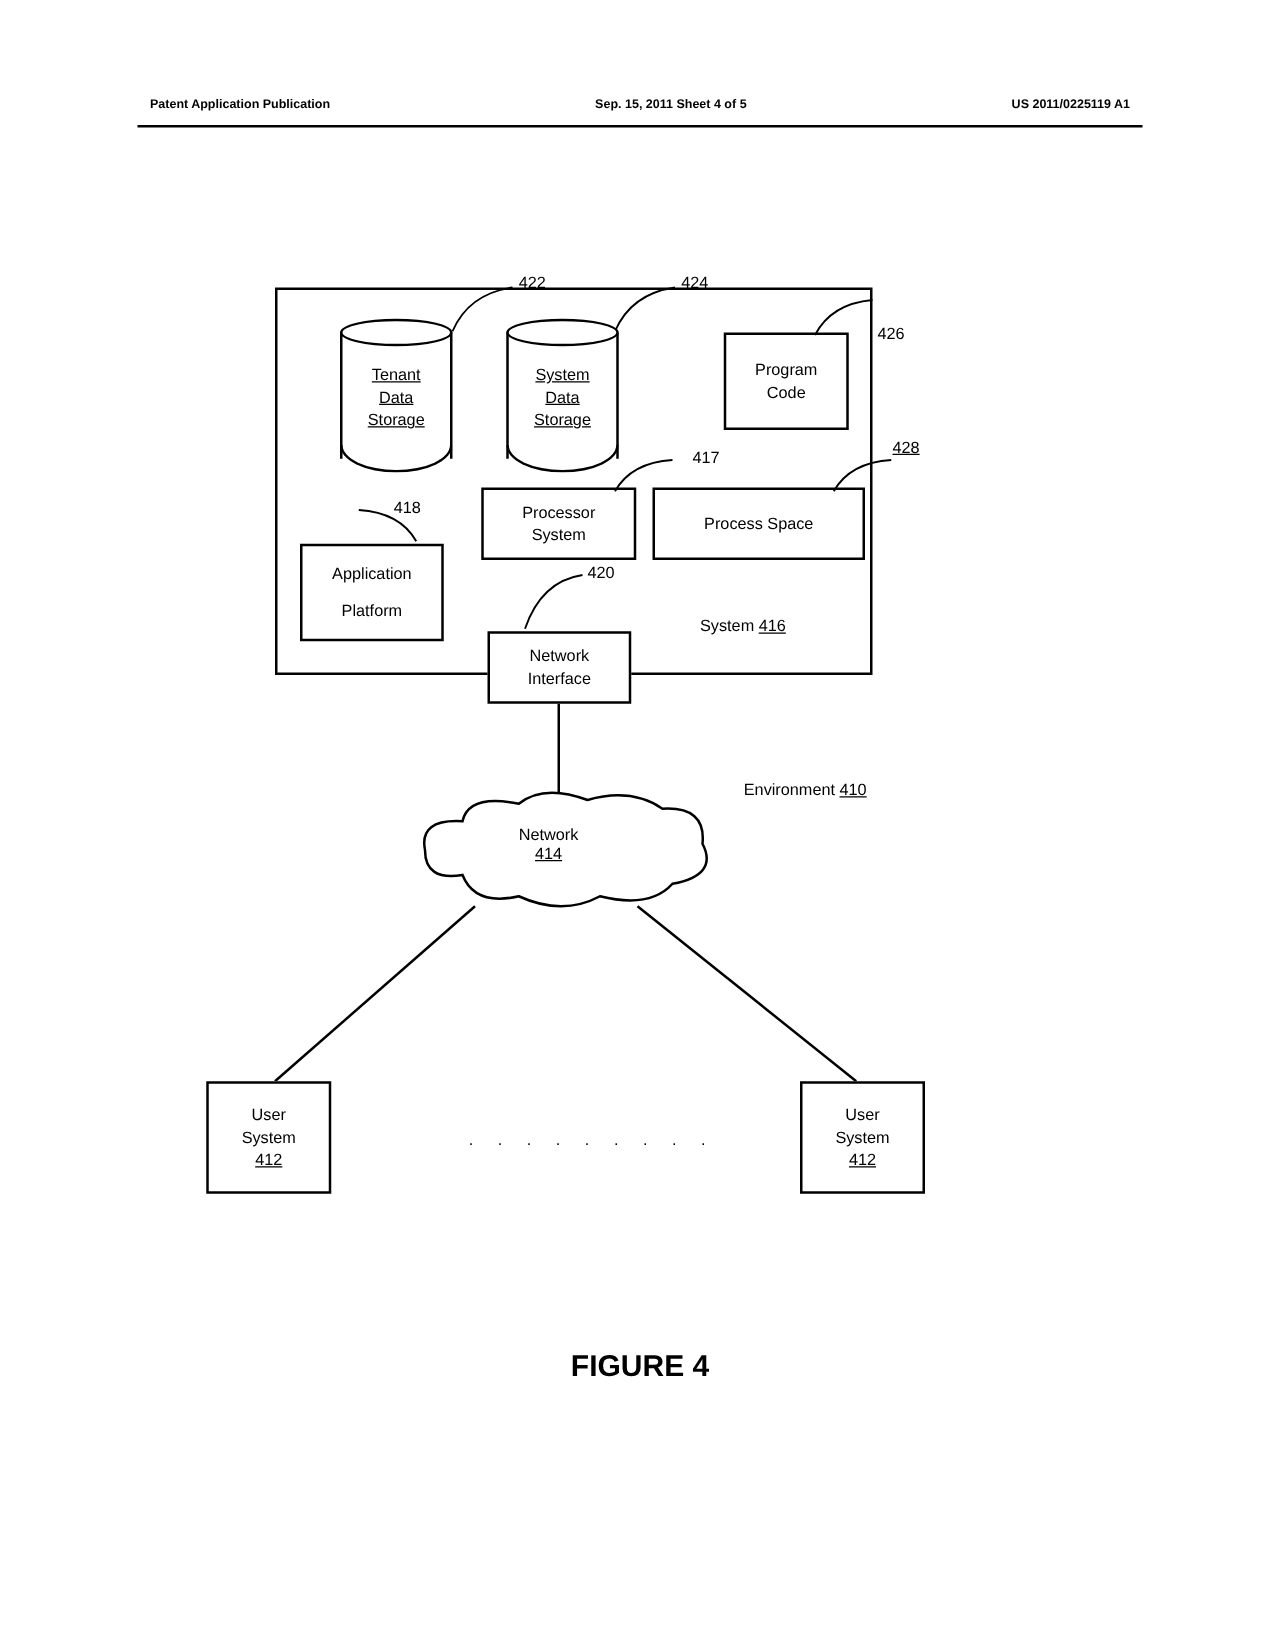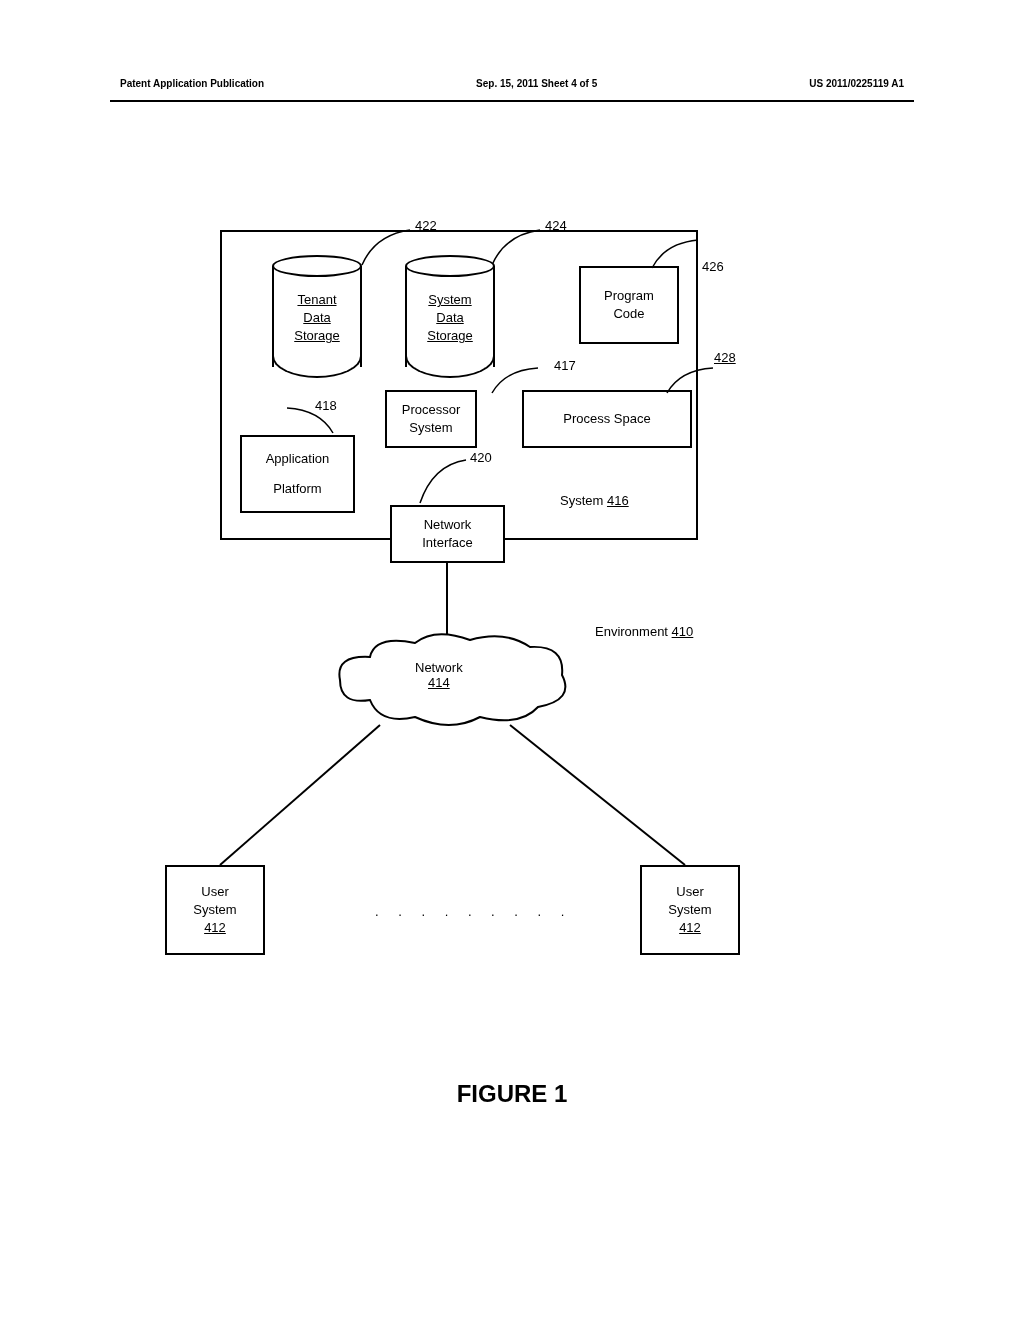--- a/index.html
+++ b/index.html
@@ -173,21 +173,21 @@
 
   <div class="rect-box" style="top:36px; left:335px; width:100px; height:78px;margin-left:24px;">
     <div>Program</div>
     <div>Code</div>
   </div>
   <svg class="leader" style="top:5px;left:430px;width:55px;height:40px;">
     <path d="M 2 33 Q 15 8 48 5" stroke="#000" stroke-width="1.5" fill="none"></path>
   </svg>
   <div class="label" style="top:-3px; left:482px;margin-top:32px;">426</div>
 
-  <div class="rect-box" style="top:160px; left:165px; width:92px; height:58px;">
+  <div class="rect-box" style="top:160px; left:165px; width:124px; height:58px;">
     <div>Processor</div>
     <div>System</div>
   </div>
   <svg class="leader" style="top:135px;left:270px;width:55px;height:35px;">
     <path d="M 2 28 Q 15 5 48 3" stroke="#000" stroke-width="1.5" fill="none"></path>
   </svg>
   <div class="label" style="top:128px; left:322px;margin-left:12px;">417</div>
 
   <div class="rect-box" style="top:160px; left:302px; width:170px; height:58px;">
     <div>Process Space</div>
@@ -257,13 +257,13 @@
   <div class="rect-box" style="top:635px; left:420px; width:100px; height:90px;">
     <div>User</div>
     <div>System</div>
     <div class="underline">412</div>
   </div>
 
   <div class="dots" style="top:674px; left:155px;">. . . . . . . . .</div>
 
 </div>
 
-<div class="figure-title">FIGURE 1</div>
+<div class="figure-title">FIGURE 4</div>
 
 </body></html>

